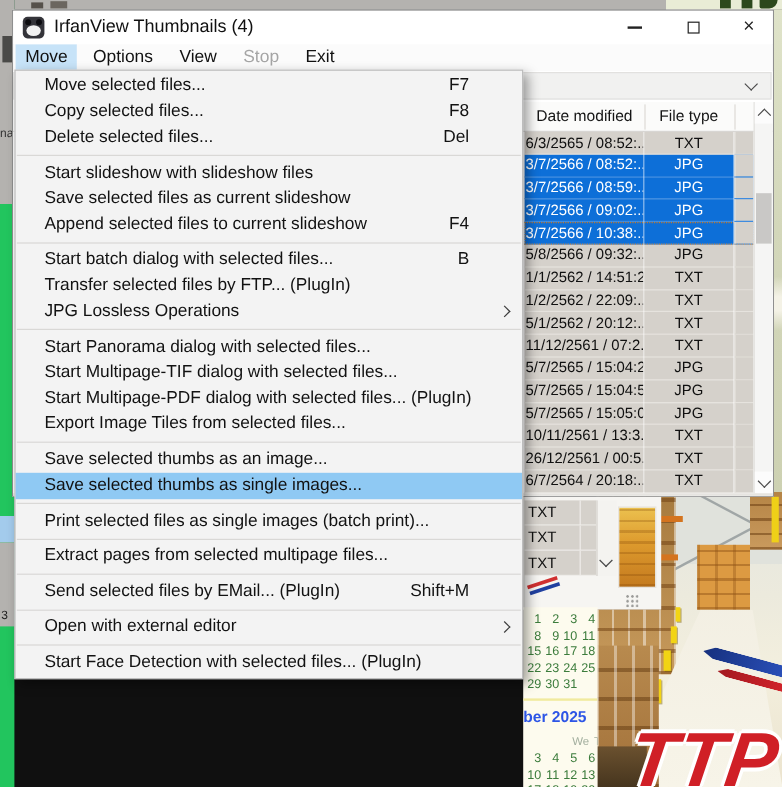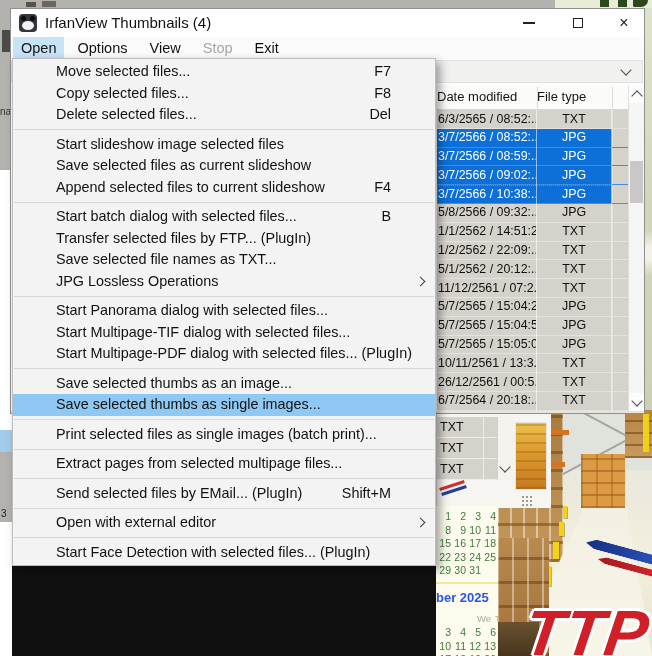--- a/index.html
+++ b/index.html
@@ -1,21 +1,21 @@
 <!DOCTYPE html>
 <html><head>
 <meta charset="utf-8">
 <style>
   html,body{margin:0;padding:0;background:#101010;}
   body{width:652px;height:656px;position:relative;overflow:hidden;
        font-family:"Liberation Sans",sans-serif;-webkit-font-smoothing:antialiased;}
   .abs{position:absolute;}
 
   
-  #strip-left{left:0;top:0;width:12px;height:656px;background:#ffffff;}
+  #strip-left{left:0;top:0;width:12px;height:656px;background:#22c55e;}
   #strip-left .sl-gray1{position:absolute;left:0;top:0;width:12px;height:170px;background:#b4b2af;}
   #strip-left .sl-mark{position:absolute;left:2px;top:30px;width:8px;height:22px;background:#4a4a48;}
   #strip-left .sl-na{position:absolute;left:0;top:106px;font-size:10px;color:#333;}
   #strip-left .sl-blue{position:absolute;left:0;top:430px;width:12px;height:22px;background:#a3cbec;}
   #strip-left .sl-gray2{position:absolute;left:0;top:452px;width:12px;height:70px;background:#b4b2af;}
   #strip-left .sl-3{position:absolute;left:1px;top:508px;font-size:10px;color:#222;}
   #strip-top{left:12px;top:0;width:640px;height:8px;background:#b4b2af;}
   #strip-top .st-mark1{position:absolute;left:14px;top:2px;width:10px;height:5px;background:#56514b;}
   #strip-top .st-mark2{position:absolute;left:30px;top:1px;width:14px;height:6px;background:#6b665f;}
   #strip-top .st-green{position:absolute;left:543px;top:0;width:97px;height:8px;background:#e9ecd6;}
@@ -95,21 +95,21 @@
   #btn-close .g{font-size:16px;color:#222;line-height:16px;}
   #menubar{position:absolute;left:0;top:28px;width:100%;height:22px;background:#fbfbfb;font-size:14.5px;}
   .mb-item{display:inline-block;padding:0 9px;line-height:22px;color:#111;}
   .mb-item.sel{background:#c7e3f8;margin-left:2px;padding:0 8px;}
   .mb-item.dis{color:#a5a5a5;}
 
   
   #client{position:absolute;left:0;top:50px;width:633px;height:354px;background:#fff;}
   #combo{position:absolute;left:0;top:1px;width:632px;height:23px;background:#f1f1f0;border:1px solid #e2e1df;box-sizing:border-box;}
   #lheader{position:absolute;left:0;top:26px;width:633px;height:25px;background:#fbfbfa;border-bottom:1px solid #d8d6d3;box-sizing:border-box;font-size:13px;color:#151515;}
-  .hlabel{position:absolute;top:4px;text-align:left;}
+  .hlabel{position:absolute;top:4px;text-align:center;}
   .hsep{position:absolute;top:2px;width:1px;height:21px;background:#dcdad6;}
   #lrows{position:absolute;left:426px;top:51px;width:191px;height:301px;overflow:hidden;}
   .lrow{position:relative;height:18.8px;background:#d5d1cb;border-bottom:1px solid #e6e3de;box-sizing:border-box;font-size:12.4px;color:#101010;}
   .lrow .ld{position:absolute;left:1px;top:1.5px;width:98px;white-space:nowrap;overflow:hidden;}
   .lrow .lt{position:absolute;left:100px;top:1.5px;width:74px;text-align:center;}
   .lrow .ltail{position:absolute;left:175px;top:0;width:16px;height:100%;background:#d5d1cb;border-left:1px solid #e6e3de;box-sizing:border-box;}
   .lrow.sel{background:#0d6fd8;color:#fff;border-bottom-color:#3f8ce0;}
   .lrow.foc{outline:1px dotted #c77b28;outline-offset:-1px;}
   .colline{position:absolute;top:0;width:1px;height:100%;background:rgba(255,255,255,.55);}
   #vscroll{position:absolute;left:617px;top:26px;width:16px;height:326px;background:#f5f5f4;border-left:1px solid #e2e0dd;box-sizing:border-box;}
@@ -121,21 +121,21 @@
   
   .cv{display:inline-block;width:7px;height:7px;border-right:1.6px solid #4a4a4a;border-bottom:1.6px solid #4a4a4a;}
   .cv-down{transform:rotate(45deg);margin-top:-3px;}
   .cv-up{transform:rotate(-135deg);margin-top:4px;}
   #combo .cv{position:absolute;right:12px;top:8px;}
   #mini-cv{position:absolute;left:64px;top:52px;}
 
   
   #filemenu{left:12px;top:58px;width:424px;background:#f3f3f3;border:1px solid #bdbdbd;box-sizing:border-box;
     box-shadow:4px 4px 9px rgba(0,0,0,.38);padding:2px 0;z-index:50;font-size:14.4px;color:#121212;}
-  .mi{position:relative;height:21.5px;line-height:21.5px;padding-left:43px;white-space:nowrap;}
+  .mi{position:relative;height:21.5px;line-height:21.5px;padding-left:24px;white-space:nowrap;}
   .mi.hl{background:#8fc9f3;}
   .ms{position:absolute;right:44px;top:0;}
   .chev-r{position:absolute;right:11px;top:7px;width:6px;height:6px;border-right:1.5px solid #3c3c3c;border-top:1.5px solid #3c3c3c;transform:rotate(45deg);}
   .msep{height:0;border-top:1px solid #d9d8d6;margin:3.5px 1px;}
 </style>
 </head>
 <body>
 
 <div class="abs" id="strip-left">
   <div class="sl-gray1"></div>
@@ -267,21 +267,21 @@
         <div class="g"></div>
       </div>
     <div class="ctl" id="btn-max">
         <div class="g"></div>
       </div>
     <div class="ctl" id="btn-close">
         <div class="g">×</div>
       </div>
   </div>
   <div id="menubar">
-    <span class="mb-item sel">Open</span>
+    <span class="mb-item sel">Move</span>
     <span class="mb-item">Options</span>
     <span class="mb-item">View</span>
     <span class="mb-item dis">Stop</span>
     <span class="mb-item">Exit</span>
   </div>
   <div id="client">
     <div id="combo">
         <span class="cv cv-down"></span>
       </div>
     <div id="lheader">
@@ -385,32 +385,32 @@
     </div>
     <div id="winbottom"></div>
   </div>
 </div>
 
 <div class="abs" id="filemenu">
   <div class="mi"><span>Move selected files...</span><span class="ms">F7</span></div>
   <div class="mi"><span>Copy selected files...</span><span class="ms">F8</span></div>
   <div class="mi"><span>Delete selected files...</span><span class="ms">Del</span></div>
   <div class="msep"></div>
-  <div class="mi"><span>Start slideshow image selected files</span></div>
+  <div class="mi"><span>Start slideshow with slideshow files</span></div>
   <div class="mi"><span>Save selected files as current slideshow</span></div>
   <div class="mi"><span>Append selected files to current slideshow</span><span class="ms">F4</span></div>
   <div class="msep"></div>
   <div class="mi"><span>Start batch dialog with selected files...</span><span class="ms">B</span></div>
   <div class="mi"><span>Transfer selected files by FTP... (PlugIn)</span></div>
-  <div class="mi"><span>Save selected file names as TXT...</span></div>
   <div class="mi"><span>JPG Lossless Operations</span><span class="chev-r"></span></div>
   <div class="msep"></div>
   <div class="mi"><span>Start Panorama dialog with selected files...</span></div>
   <div class="mi"><span>Start Multipage-TIF dialog with selected files...</span></div>
   <div class="mi"><span>Start Multipage-PDF dialog with selected files... (PlugIn)</span></div>
+  <div class="mi"><span>Export Image Tiles from selected files...</span></div>
   <div class="msep"></div>
   <div class="mi"><span>Save selected thumbs as an image...</span></div>
   <div class="mi hl"><span>Save selected thumbs as single images...</span></div>
   <div class="msep"></div>
   <div class="mi"><span>Print selected files as single images (batch print)...</span></div>
   <div class="msep"></div>
   <div class="mi"><span>Extract pages from selected multipage files...</span></div>
   <div class="msep"></div>
   <div class="mi"><span>Send selected files by EMail... (PlugIn)</span><span class="ms">Shift+M</span></div>
   <div class="msep"></div>

